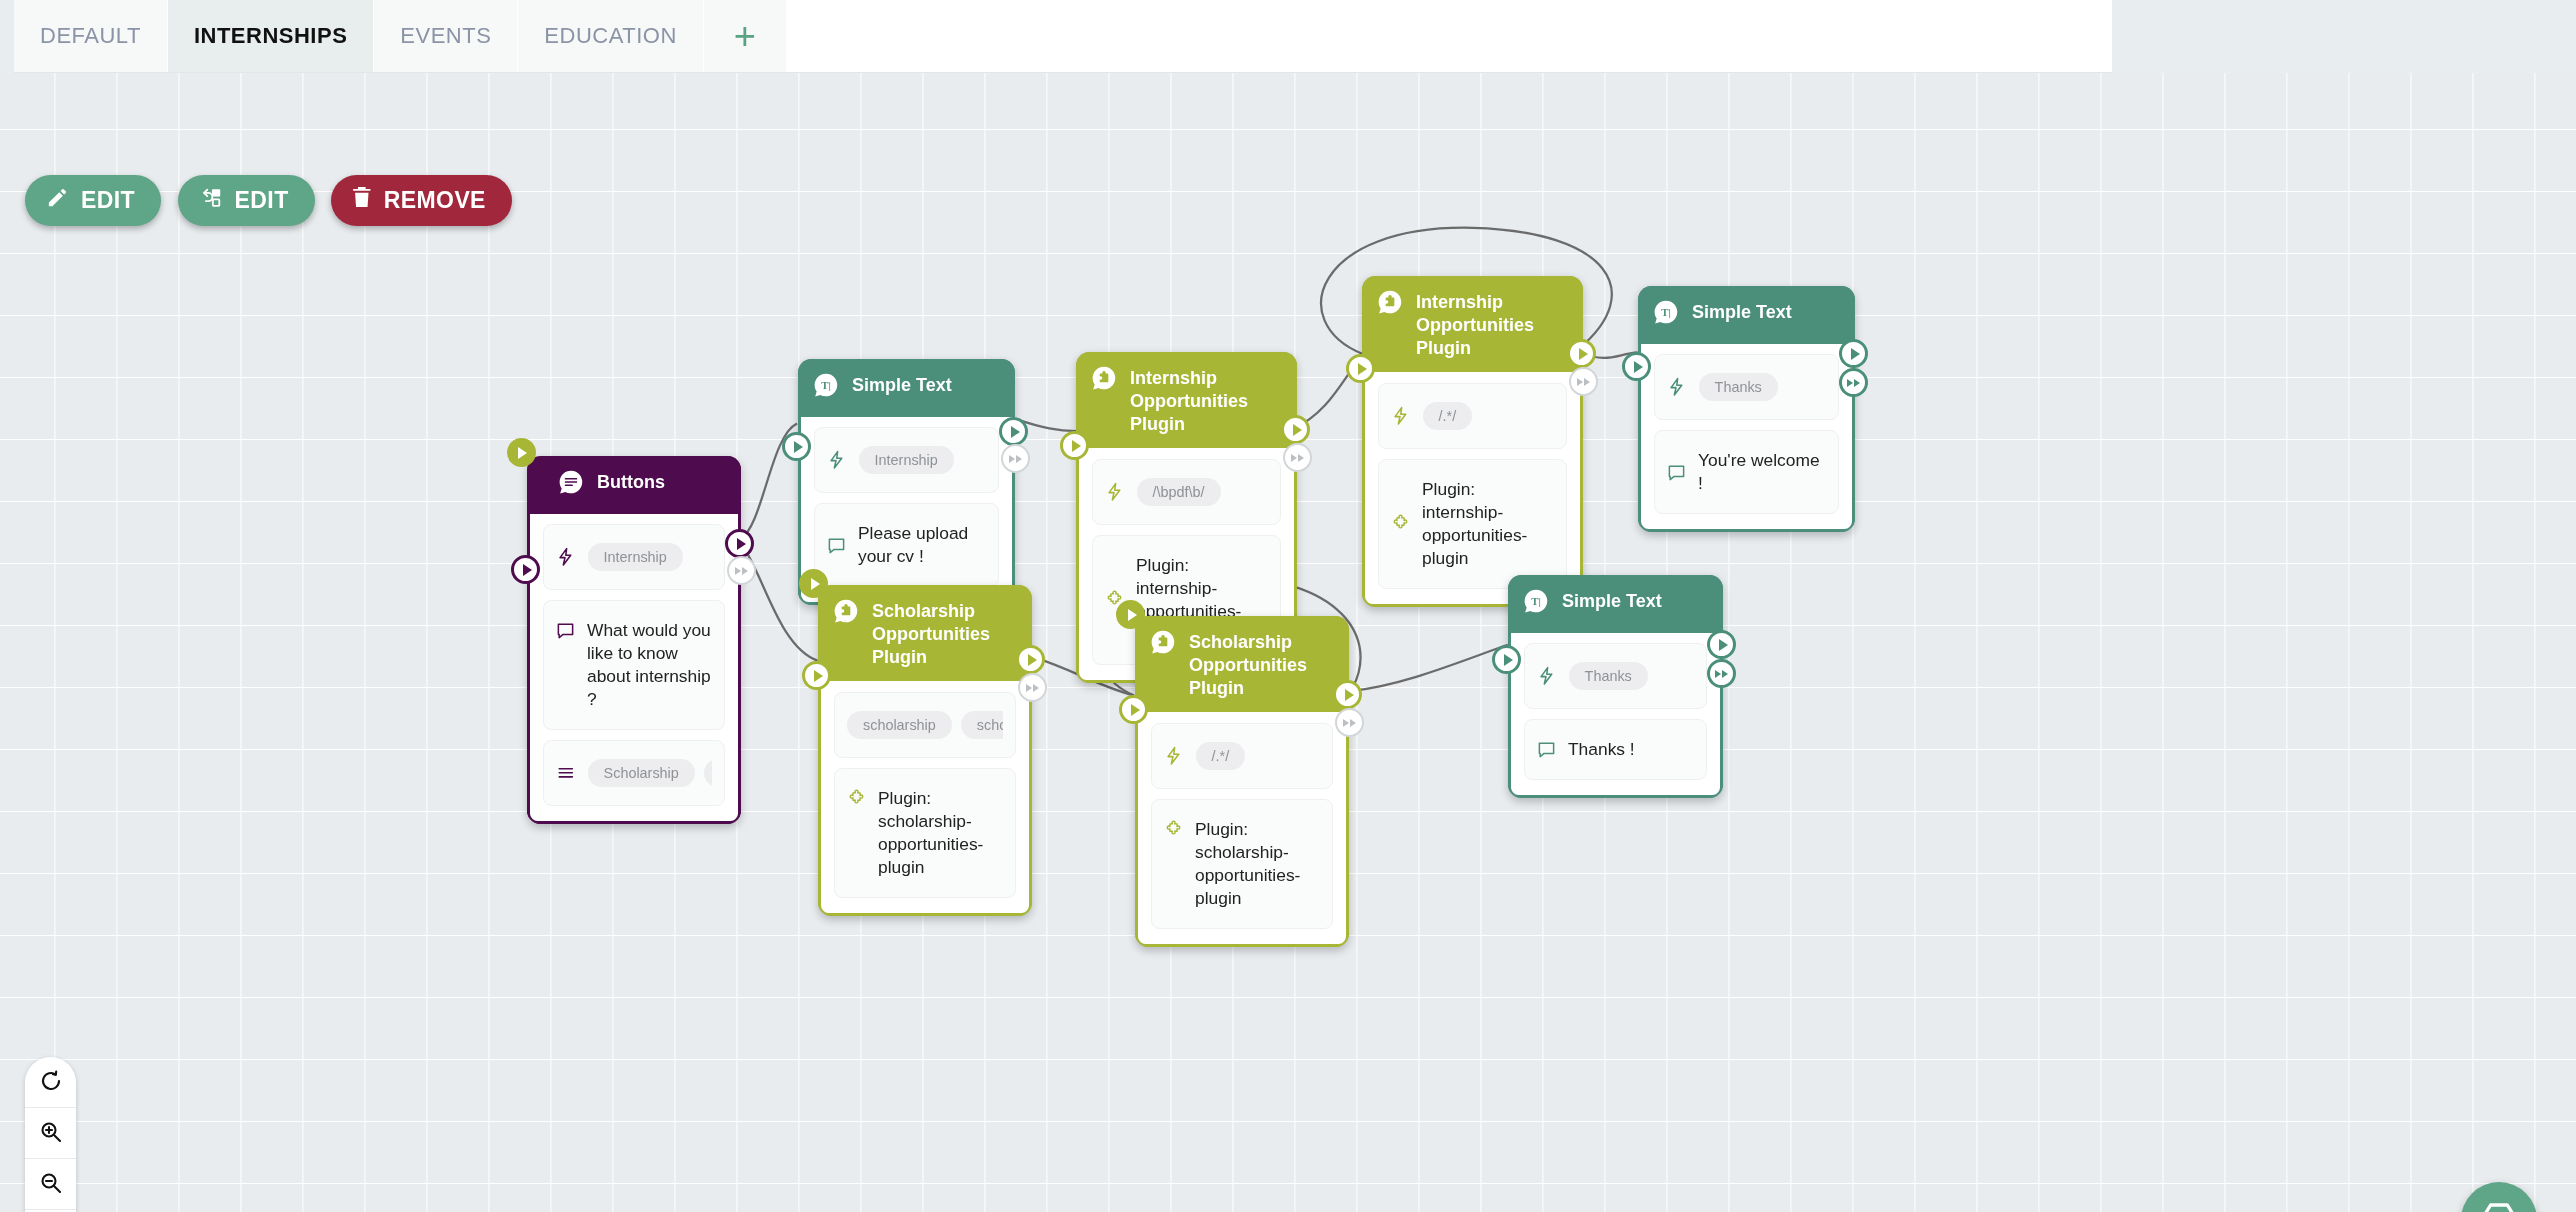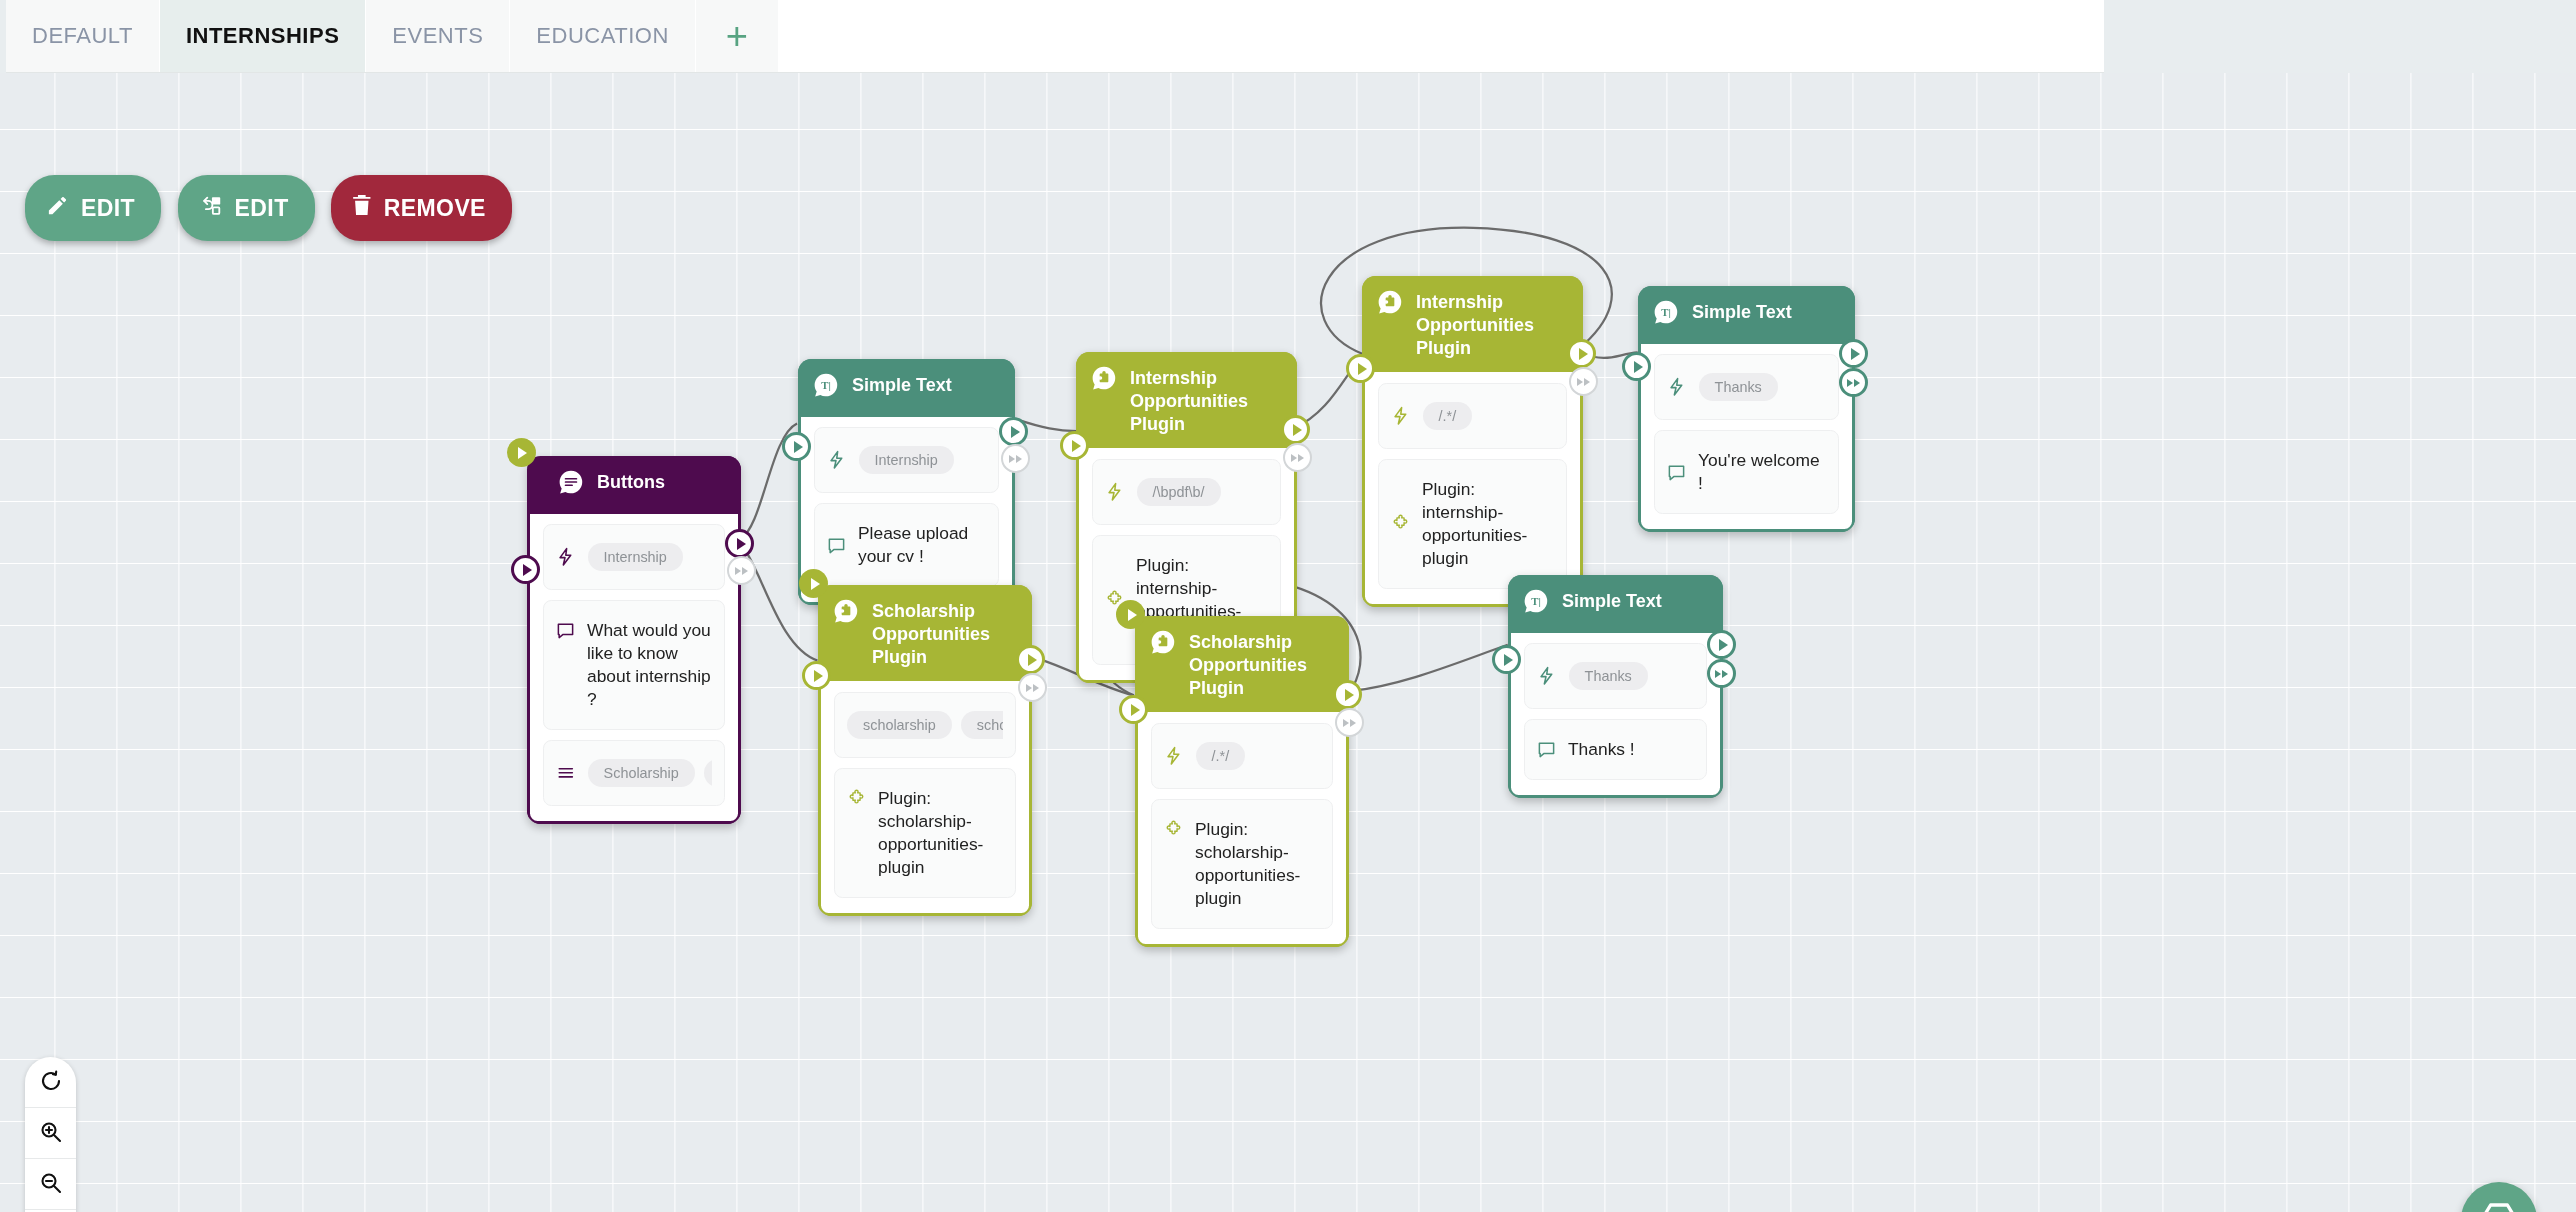--- a/index.html
+++ b/index.html
@@ -5,21 +5,21 @@
   * { box-sizing: border-box; margin: 0; padding: 0; }
   html, body {
     width: 2576px; height: 1212px;
     font-family: "Liberation Sans", sans-serif;
     overflow: hidden;
     background: #e8edef;
   }
 
   
   #tabbar {
-    position: absolute; left: 6px; top: 0; width: 2098px; height: 73px;
+    position: absolute; left: 14px; top: 0; width: 2098px; height: 73px;
     background: #ffffff;
     display: flex; align-items: stretch;
     border-bottom: 0.8px solid #e2e6e6;
   }
   .tab {
     min-width: 127px;
     display: flex; align-items: center; justify-content: center;
     font-size: 22px; font-weight: 400; letter-spacing: 0.5px;
     color: #8a94a6;
     background: #f7f8f8;
@@ -53,21 +53,21 @@
     background-position: -7.6px -6px;
     overflow: hidden;
   }
 
   
   #actions {
     position: absolute; left: 25px; top: 102px;
     display: flex; gap: 16.6px; z-index: 60;
   }
   .abtn {
-    height: 66px; border-radius: 29.5px;
+    height: 51px; border-radius: 29.5px;
     display: flex; align-items: center; gap: 12px;
     padding: 0 26px 0 21px;
     color: #ffffff; font-size: 23px; font-weight: 700; letter-spacing: 0.4px;
     box-shadow: 0 3px 6.8px rgba(0,0,0,.28);
     cursor: pointer;
     border: none;
     font-family: "Liberation Sans", sans-serif;
   }
   .abtn.green { background: #5fa587; }
   .abtn.red   { background: #a1283c; }

